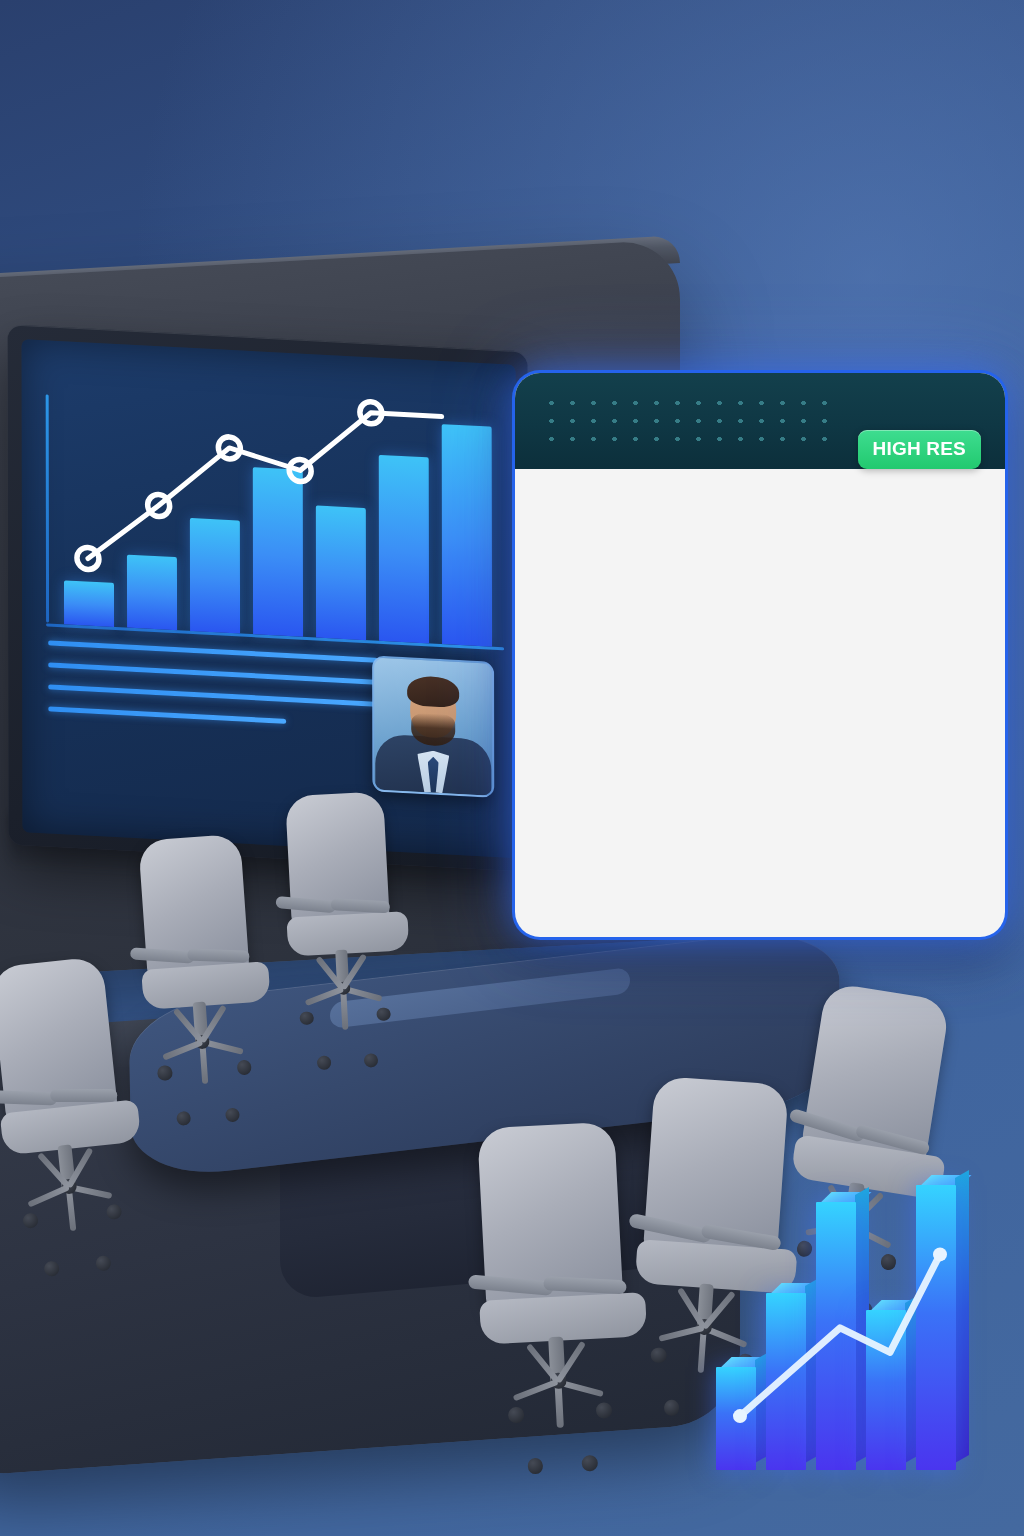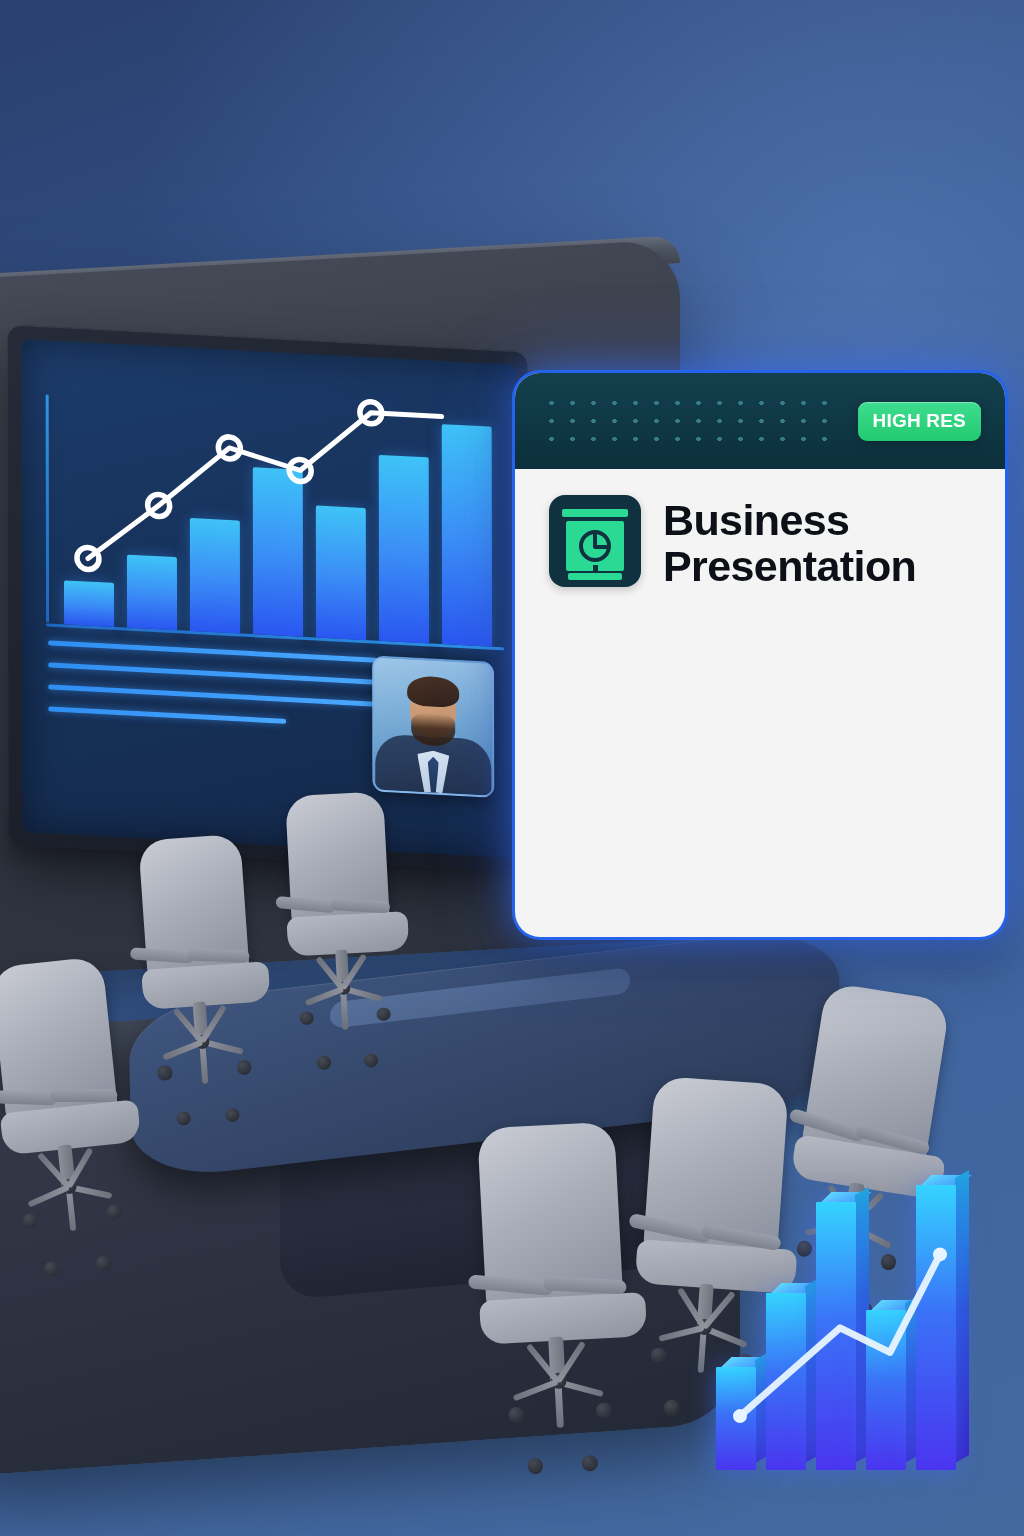--- a/index.html
+++ b/index.html
@@ -230,21 +230,21 @@
                0 0 78px rgba(80,120,255,0.34),
                0 24px 50px rgba(0,0,0,0.34);
   }
   .card-inner {
     width:100%; height:100%; border-radius:25px; overflow:hidden;
     background:#f4f4f4; display:flex; flex-direction:column;
   }
   .card-header {
     position:relative; height:96px; flex:0 0 96px;
     background:linear-gradient(180deg,#13404c 0%,#0f3744 55%,#0c2f3b 100%);
-    display:flex; align-items:center; justify-content:flex-end;
+    display:flex; align-items:flex-end; justify-content:flex-end;
     padding-right:24px;
   }
   .dots {
     position:absolute; left:26px; top:21px; width:290px; height:54px;
     background-image:radial-gradient(rgba(56,128,138,0.95) 2.1px, transparent 2.3px);
     background-size:21px 18px; background-position:0 0;
   }
   .badge {
     position:relative; z-index:2;
     background:linear-gradient(180deg,#3edd90 0%,#22c96f 100%);
@@ -503,26 +503,16 @@
 
 <div class="card">
   <div class="card-inner">
 
     <div class="card-header">
       <div class="dots"></div>
       <div class="badge">HIGH RES</div>
     </div>
 
     <div class="card-body">
-      <div class="title-row">
-        <div class="app-icon">
-          <div class="ic-toprail"></div>
-          <div class="ic-board"></div>
-          <div class="ic-pie"></div>
-          <div class="ic-stem"></div>
-          <div class="ic-botrail"></div>
-        </div>
-        <div class="card-title">Business Presentation</div>
-      </div>
     </div>
 
   </div>
 </div>
 
 </body></html>

